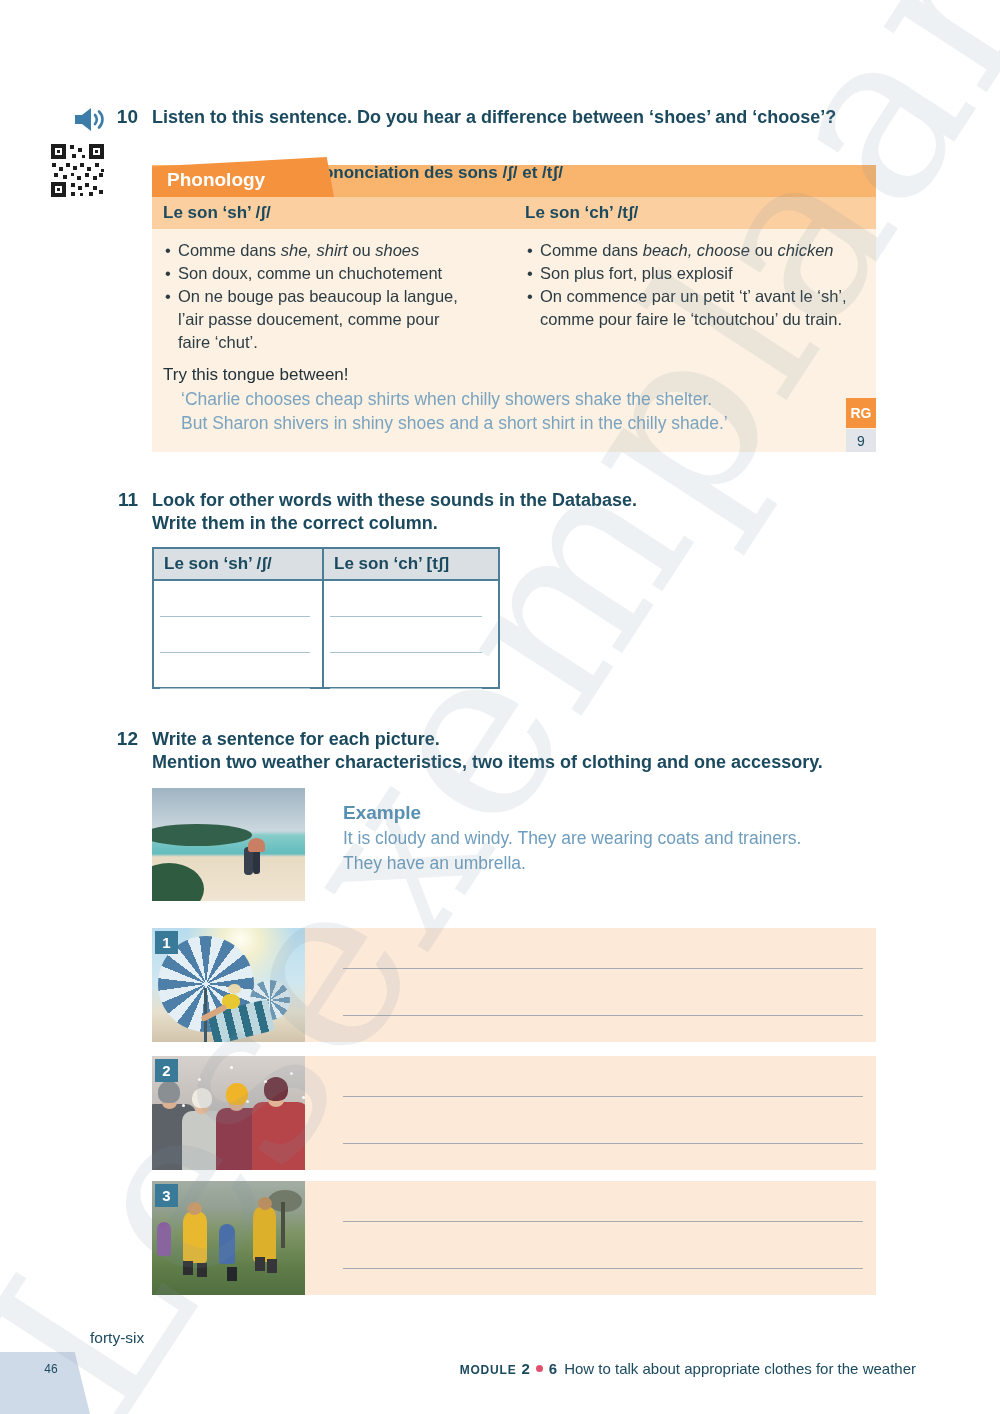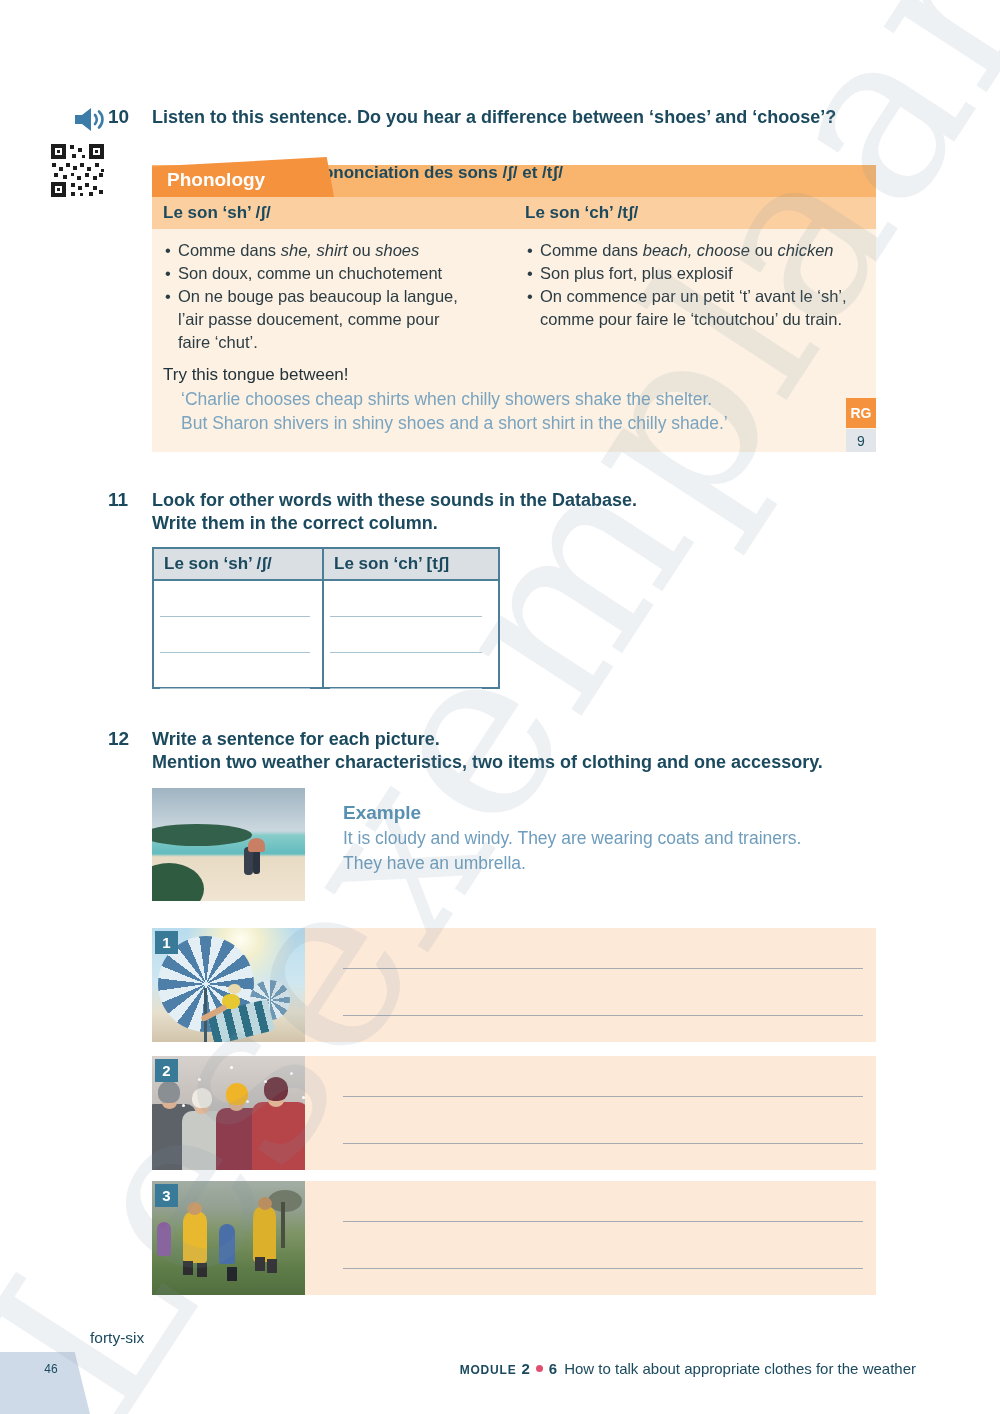--- a/index.html
+++ b/index.html
@@ -5,21 +5,21 @@
   html,body{margin:0;padding:0;background:#ffffff;}
   .page{position:relative;width:1000px;height:1414px;background:#ffffff;overflow:hidden;
         font-family:"Liberation Sans","DejaVu Sans",sans-serif;color:#1b4a5f;}
 
   
   .watermark{position:absolute;left:-330px;top:555px;width:1660px;text-align:center;
     transform:rotate(-57deg);font-family:"DejaVu Serif",serif;font-size:235px;
     color:rgba(125,148,162,0.13);letter-spacing:3px;pointer-events:none;z-index:6;white-space:nowrap;}
 
   
-  .ex-num{position:absolute;left:108px;width:30px;text-align:left;font-weight:bold;
+  .ex-num{position:absolute;left:108px;width:30px;text-align:right;font-weight:bold;
     font-size:19px;color:#1b4a5f;}
   .ex-title{position:absolute;left:152px;font-weight:bold;font-size:18px;color:#1b4a5f;line-height:23px;}
 
   
   .speaker{position:absolute;left:74px;top:106px;width:33px;height:27px;}
   .qr{position:absolute;left:49px;top:142px;width:57px;height:57px;}
 
   .phon{position:absolute;left:152px;top:157px;width:724px;height:295px;}
   .phon-band{position:absolute;left:0;top:8px;width:724px;height:32px;background:#f9b46d;}
   .phon-band-title{position:absolute;left:153px;top:0;line-height:32px;font-weight:bold;font-size:17px;color:#1b4a5f;}

